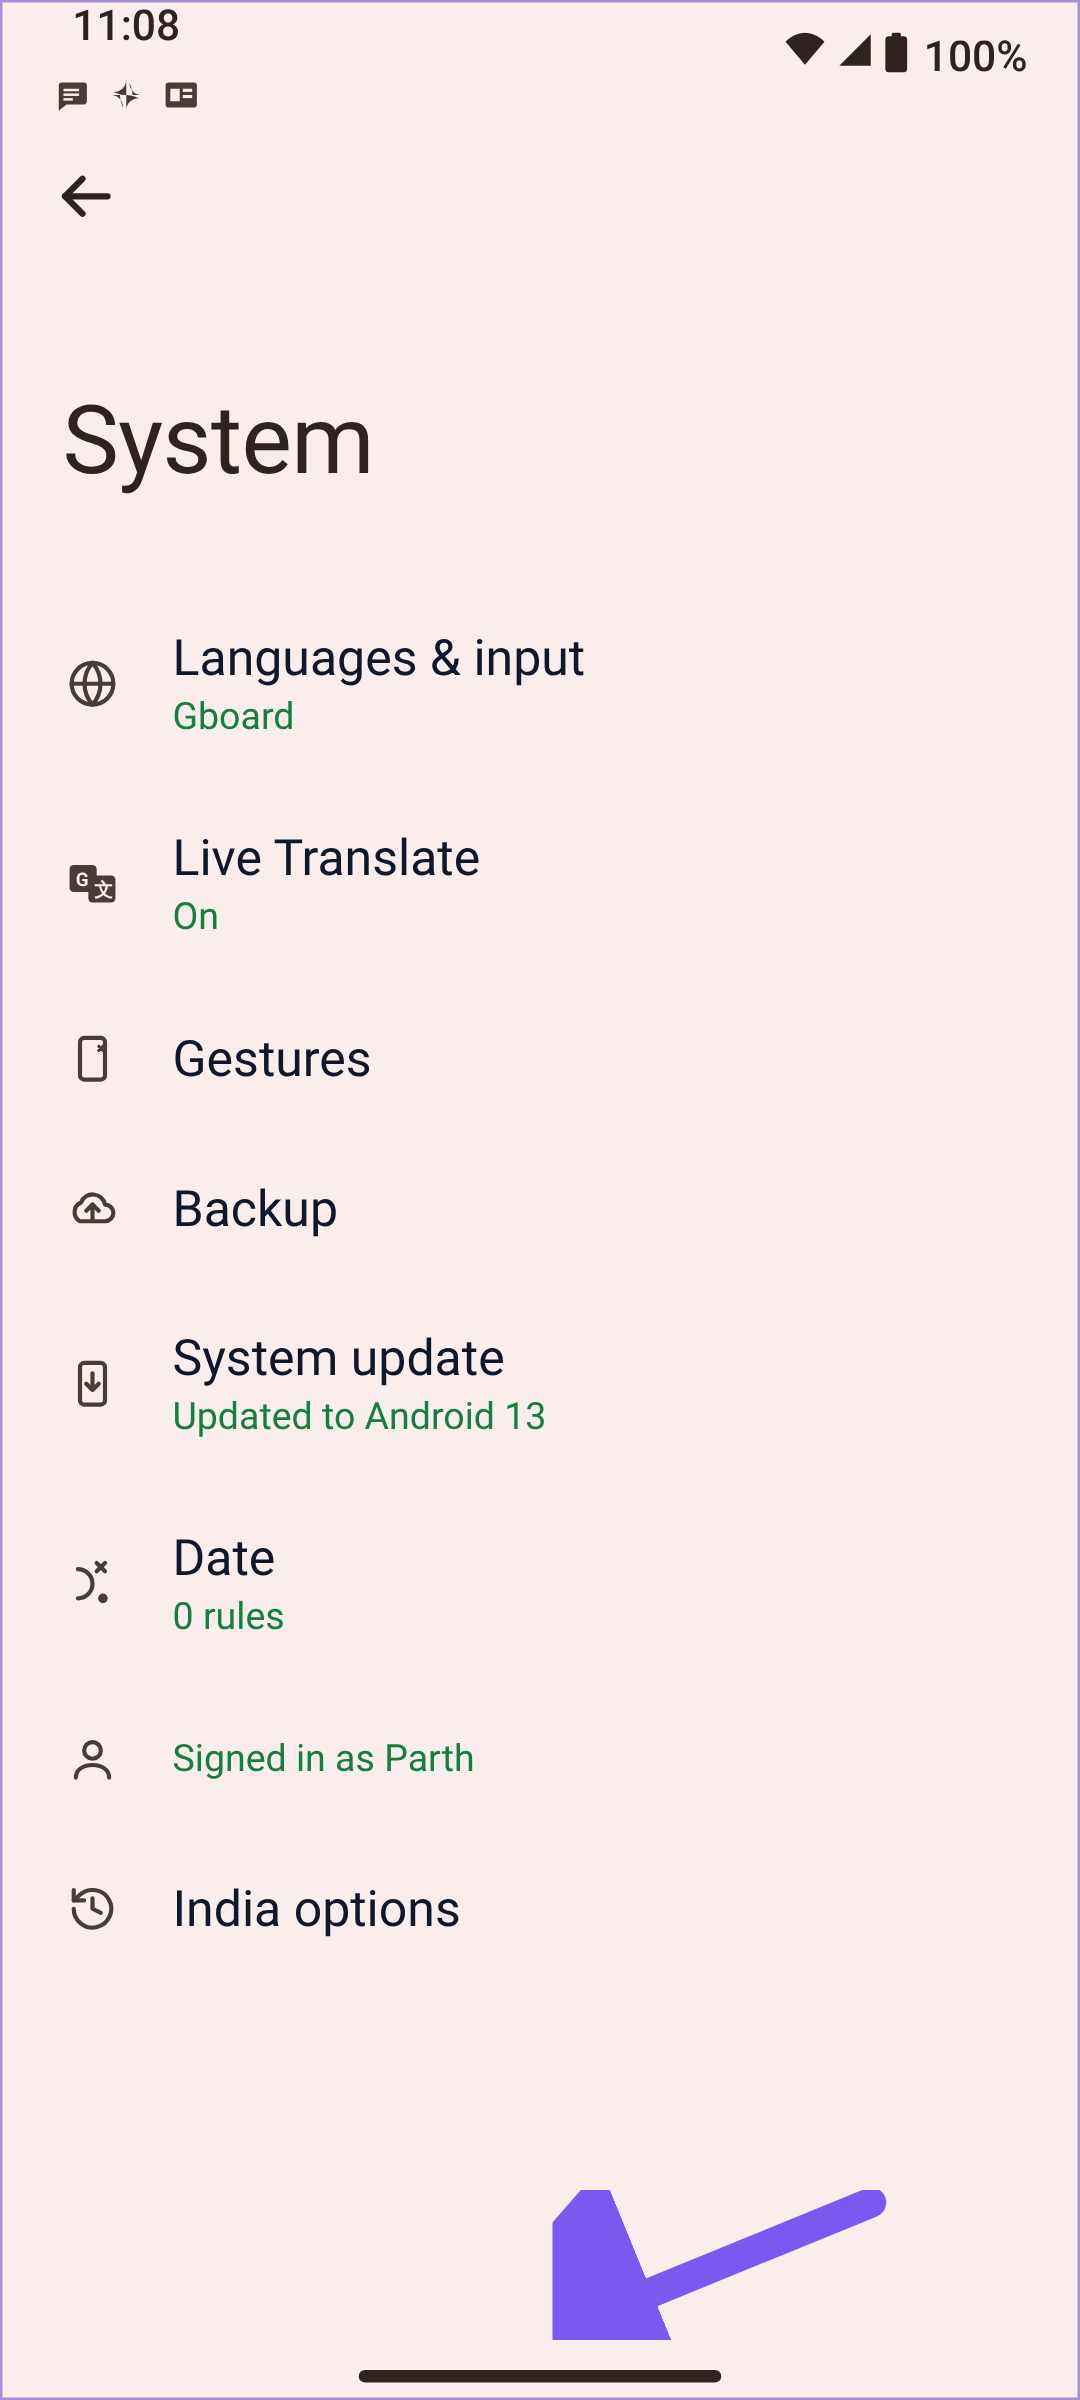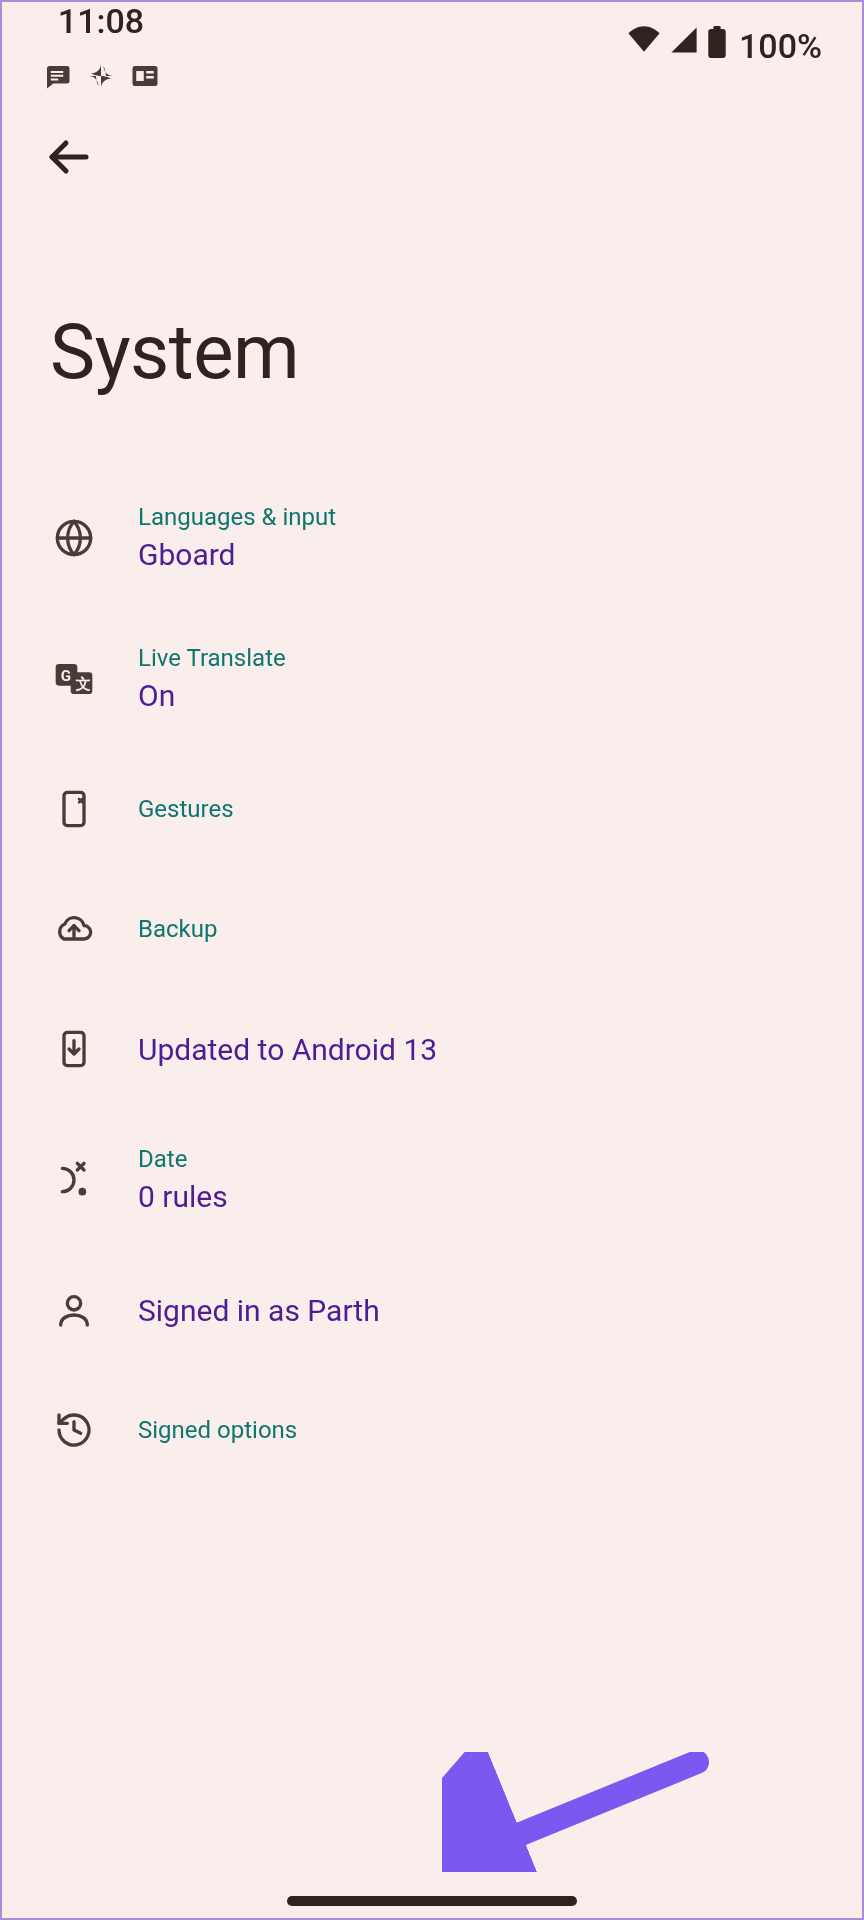--- a/index.html
+++ b/index.html
@@ -58,22 +58,22 @@
     width: 48px;
     height: 48px;
     display:flex;
     align-items:center;
     justify-content:center;
     flex-shrink:0;
   }
   .setting-icon svg { width: 40px; height: 40px; fill: none; stroke: #4a3b36; stroke-width:2; }
   .setting-icon.filled svg { fill:#4a3b36; stroke:none; }
   .setting-texts { display:flex; flex-direction:column; gap:6px; }
-  .setting-title { font-size: 24px; font-weight: 400; color:#0f766e; }
-  .setting-sub { font-size: 30px; font-weight: 400; color: #4c1d95; }
+  .setting-title { font-size: 40px; font-weight: 400; color:#0f172a; }
+  .setting-sub { font-size: 30px; font-weight: 400; color: #15803d; }
 
   
   .arrow-annot {
     position: absolute;
     left: 440px;
     top: 1750px;
     width: 280px;
     height: 120px;
     pointer-events:none;
   }
@@ -212,20 +212,21 @@
 
   <div class="setting-item">
     <span class="setting-icon">
       <svg viewBox="0 0 24 24" stroke-linecap="round" stroke-linejoin="round">
           <rect x="6" y="2" width="12" height="20" rx="2"></rect>
           <line x1="12" y1="7" x2="12" y2="14"></line>
           <polyline points="9 12 12 15 15 12"></polyline>
         </svg>
     </span>
     <div class="setting-texts">
+      <span class="setting-title">System update</span>
       <span class="setting-sub">Updated to Android 13</span>
     </div>
   </div>
 
   <div class="setting-item">
     <span class="setting-icon">
       <svg viewBox="0 0 24 24" stroke-linecap="round" stroke-linejoin="round">
           <path d="M5 5a7 7 0 0 1 7 7 7 7 0 0 1-7 7"></path>
           <polyline points="14 6 18 2"></polyline>
           <polyline points="14 2 18 6"></polyline>
@@ -252,21 +253,21 @@
 
   <div class="setting-item">
     <span class="setting-icon">
       <svg viewBox="0 0 24 24" stroke-linecap="round" stroke-linejoin="round">
           <path d="M3 12a9 9 0 1 0 3-6.7L3 8"></path>
           <polyline points="3 3 3 8 8 8"></polyline>
           <polyline points="12 7 12 12 16 14"></polyline>
         </svg>
     </span>
     <div class="setting-texts">
-      <span class="setting-title">Signed options</span>
+      <span class="setting-title">India options</span>
     </div>
   </div>
 
 </div>
 
 <div class="arrow-annot">
   <svg viewBox="0 0 280 120">
     <defs>
       <marker id="ah" markerWidth="9" markerHeight="9" refX="2" refY="4.5" orient="auto">
         <path d="M0 0L9 4.5L0 9z" fill="#7a59f0"></path>

